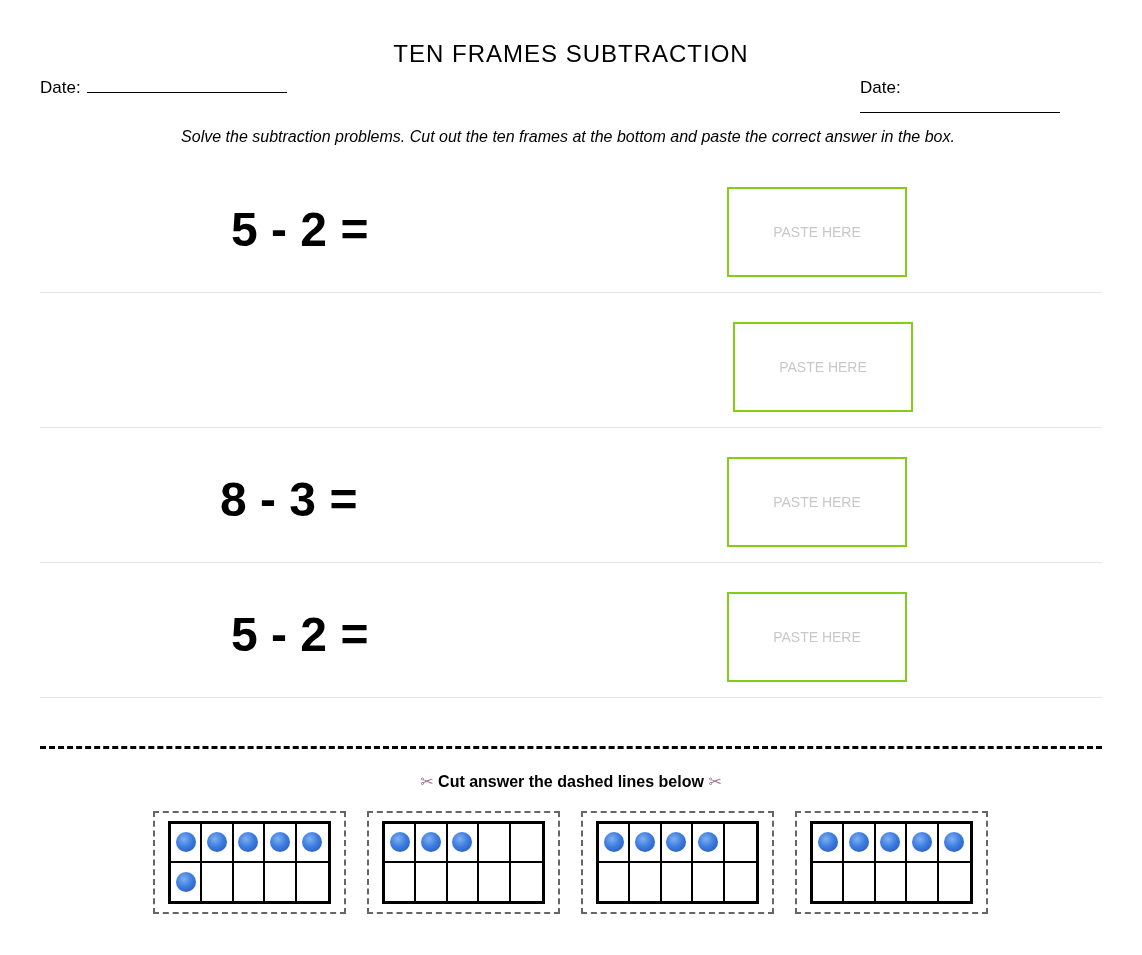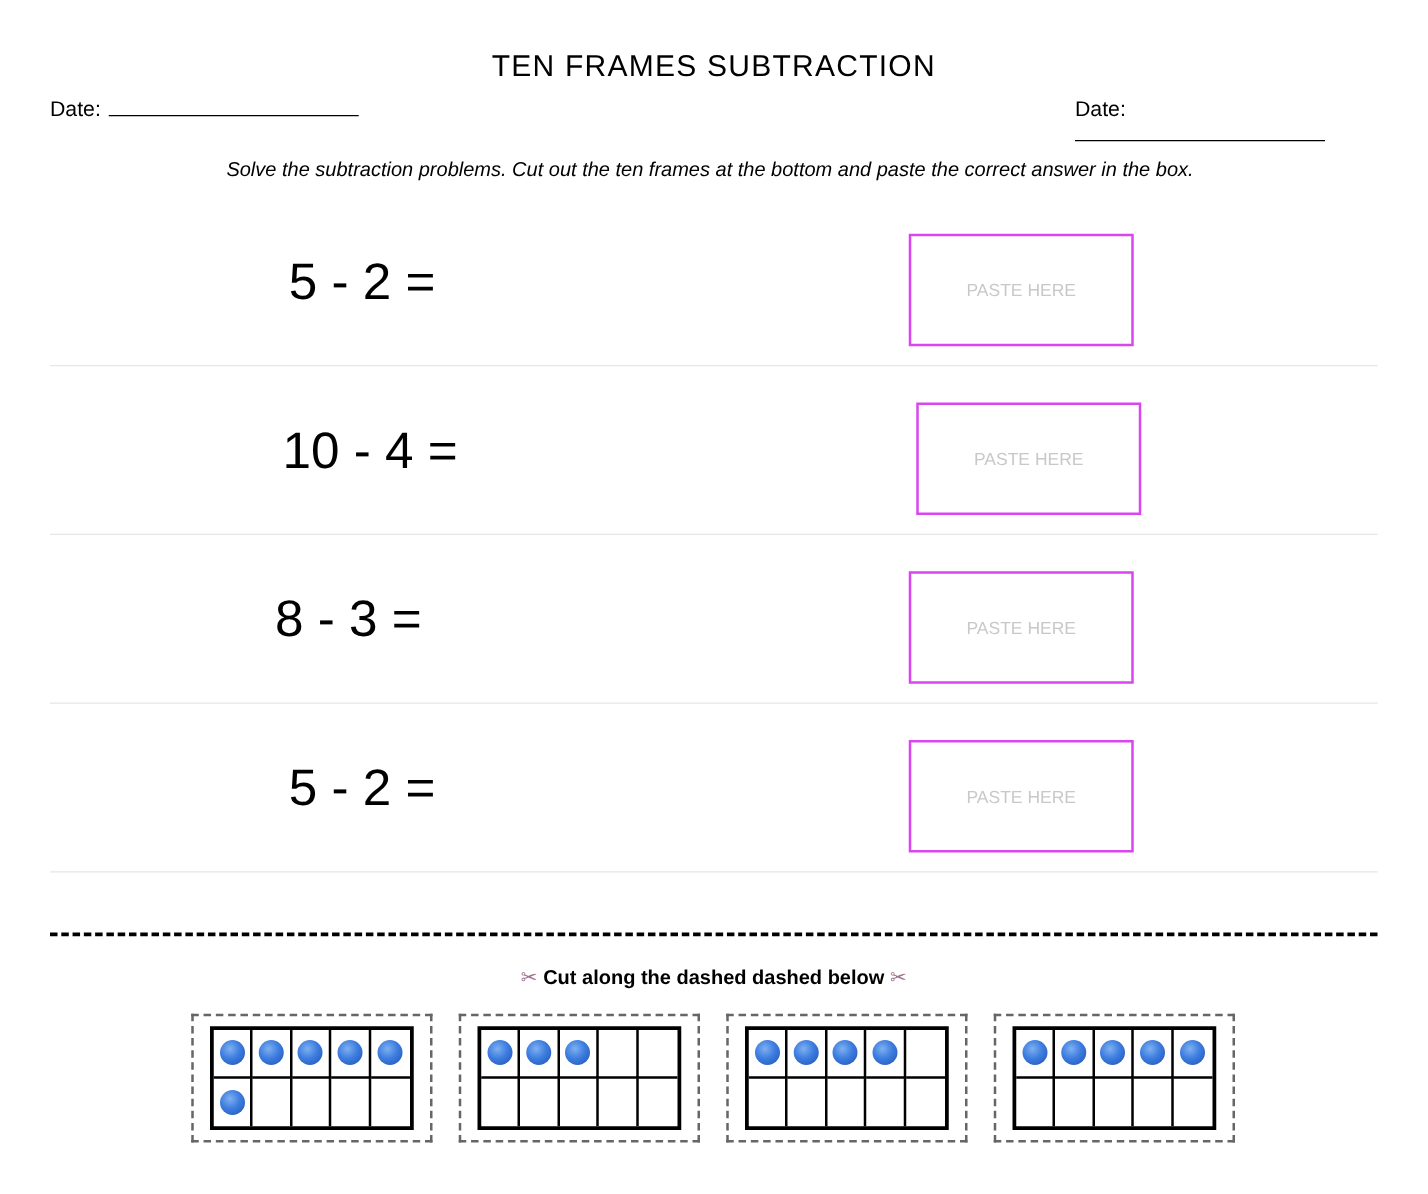--- a/index.html
+++ b/index.html
@@ -3,22 +3,22 @@
 <meta charset="utf-8">
 <style>
   html, body { margin: 0; padding: 0; background: #ffffff; }
   body { width: 1142px; height: 955px; position: relative; font-family: "Liberation Sans", sans-serif; color: #000; overflow: hidden; }
   .title { position: absolute; top: 40px; left: 0; width: 1142px; text-align: center; font-size: 24px; letter-spacing: 1px; }
   .name-row { position: absolute; top: 78px; left: 40px; font-size: 17px; display: flex; align-items: baseline; }
   .date-row { position: absolute; top: 78px; left: 854px; font-size: 17px; display: flex; align-items: baseline; flex-direction: column; }
   .blank { display: inline-block; border-bottom: 1px solid #000; height: 14px; margin-left: 6px; }
   .instructions { position: absolute; top: 128px; left: 0; width: 1136px; text-align: center; font-size: 16px; font-style: italic; }
   .problem { position: absolute; left: 40px; width: 1062px; height: 135px; border-bottom: 1px solid #e6e6e6; }
-  .eq { position: absolute; font-size: 41px; font-weight: normal; top: 45px; }
-  .paste { position: absolute; width: 180px; height: 90px; border: 2px solid #d946ef; box-sizing: border-box; display: flex; align-items: center; justify-content: center; color: #c8c8c8; font-size: 14px; top: 30px; }
+  .eq { position: absolute; font-size: 48px; font-weight: bold; top: 45px; }
+  .paste { position: absolute; width: 180px; height: 90px; border: 2px solid #84cc16; box-sizing: border-box; display: flex; align-items: center; justify-content: center; color: #c8c8c8; font-size: 14px; top: 30px; }
   .cutline { position: absolute; top: 746px; left: 40px; width: 1062px; border-top: 3px dashed #000; }
   .cut-caption { position: absolute; top: 772px; left: 0; width: 1142px; text-align: center; font-size: 16px; font-weight: bold; }
   .scissors { color: #a07090; font-weight: normal; }
   .card { position: absolute; top: 811px; width: 193px; height: 103px; border: 2px dashed #666; box-sizing: border-box; }
   .frame { position: absolute; left: 13px; top: 8px; width: 163px; height: 83px; border: 3px solid #000; box-sizing: border-box; display: grid; grid-template-columns: repeat(5, 1fr); grid-template-rows: repeat(2, 1fr); }
   .cell { border-right: 2px solid #000; border-bottom: 2px solid #000; display: flex; align-items: center; justify-content: center; }
   .cell:nth-child(5n) { border-right: none; }
   .cell:nth-child(n+6) { border-bottom: none; }
   .dot { width: 20px; height: 20px; border-radius: 50%; background: radial-gradient(circle at 40% 35%, #7fb0f0 0%, #3d7de0 45%, #2050b0 100%); }
 </style>
@@ -36,37 +36,36 @@
   <span class="blank" style="width:200px"></span>
 </div>
 
 <div class="instructions">Solve the subtraction problems. Cut out the ten frames at the bottom and paste the correct answer in the box.</div>
 
 <div class="problem" style="top:157px">
   <div class="eq" style="left:191px">5 - 2 =</div>
   <div class="paste" style="left:687px">PASTE HERE</div>
 </div>
 <div class="problem" style="top:292px">
-  <div class="eq" style="left:186px">10 - 4 =</div>
   <div class="paste" style="left:693px">PASTE HERE</div>
 </div>
 <div class="problem" style="top:427px">
   <div class="eq" style="left:180px">8 - 3 =</div>
   <div class="paste" style="left:687px">PASTE HERE</div>
 </div>
 <div class="problem" style="top:562px">
   <div class="eq" style="left:191px">5 - 2 =</div>
   <div class="paste" style="left:687px">PASTE HERE</div>
 </div>
 
 <div class="cutline"></div>
 
 <div class="cut-caption">
   <span class="scissors">✂</span>
-  <span>Cut along the dashed dashed below</span>
+  <span>Cut answer the dashed lines below</span>
   <span class="scissors">✂</span>
 </div>
 
 <div class="card" style="left:153px">
     <div class="frame">
       <div class="cell">
         <div class="dot"></div>
       </div>
       <div class="cell">
         <div class="dot"></div>

